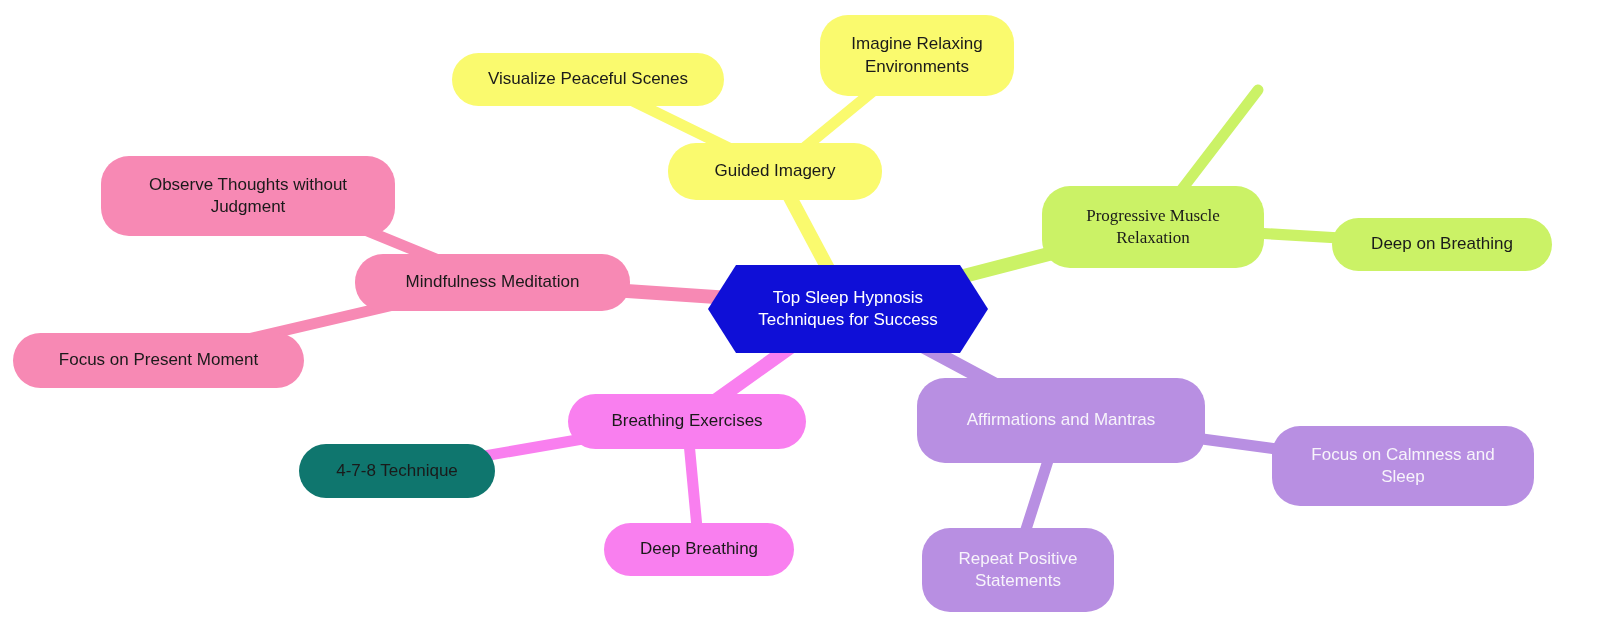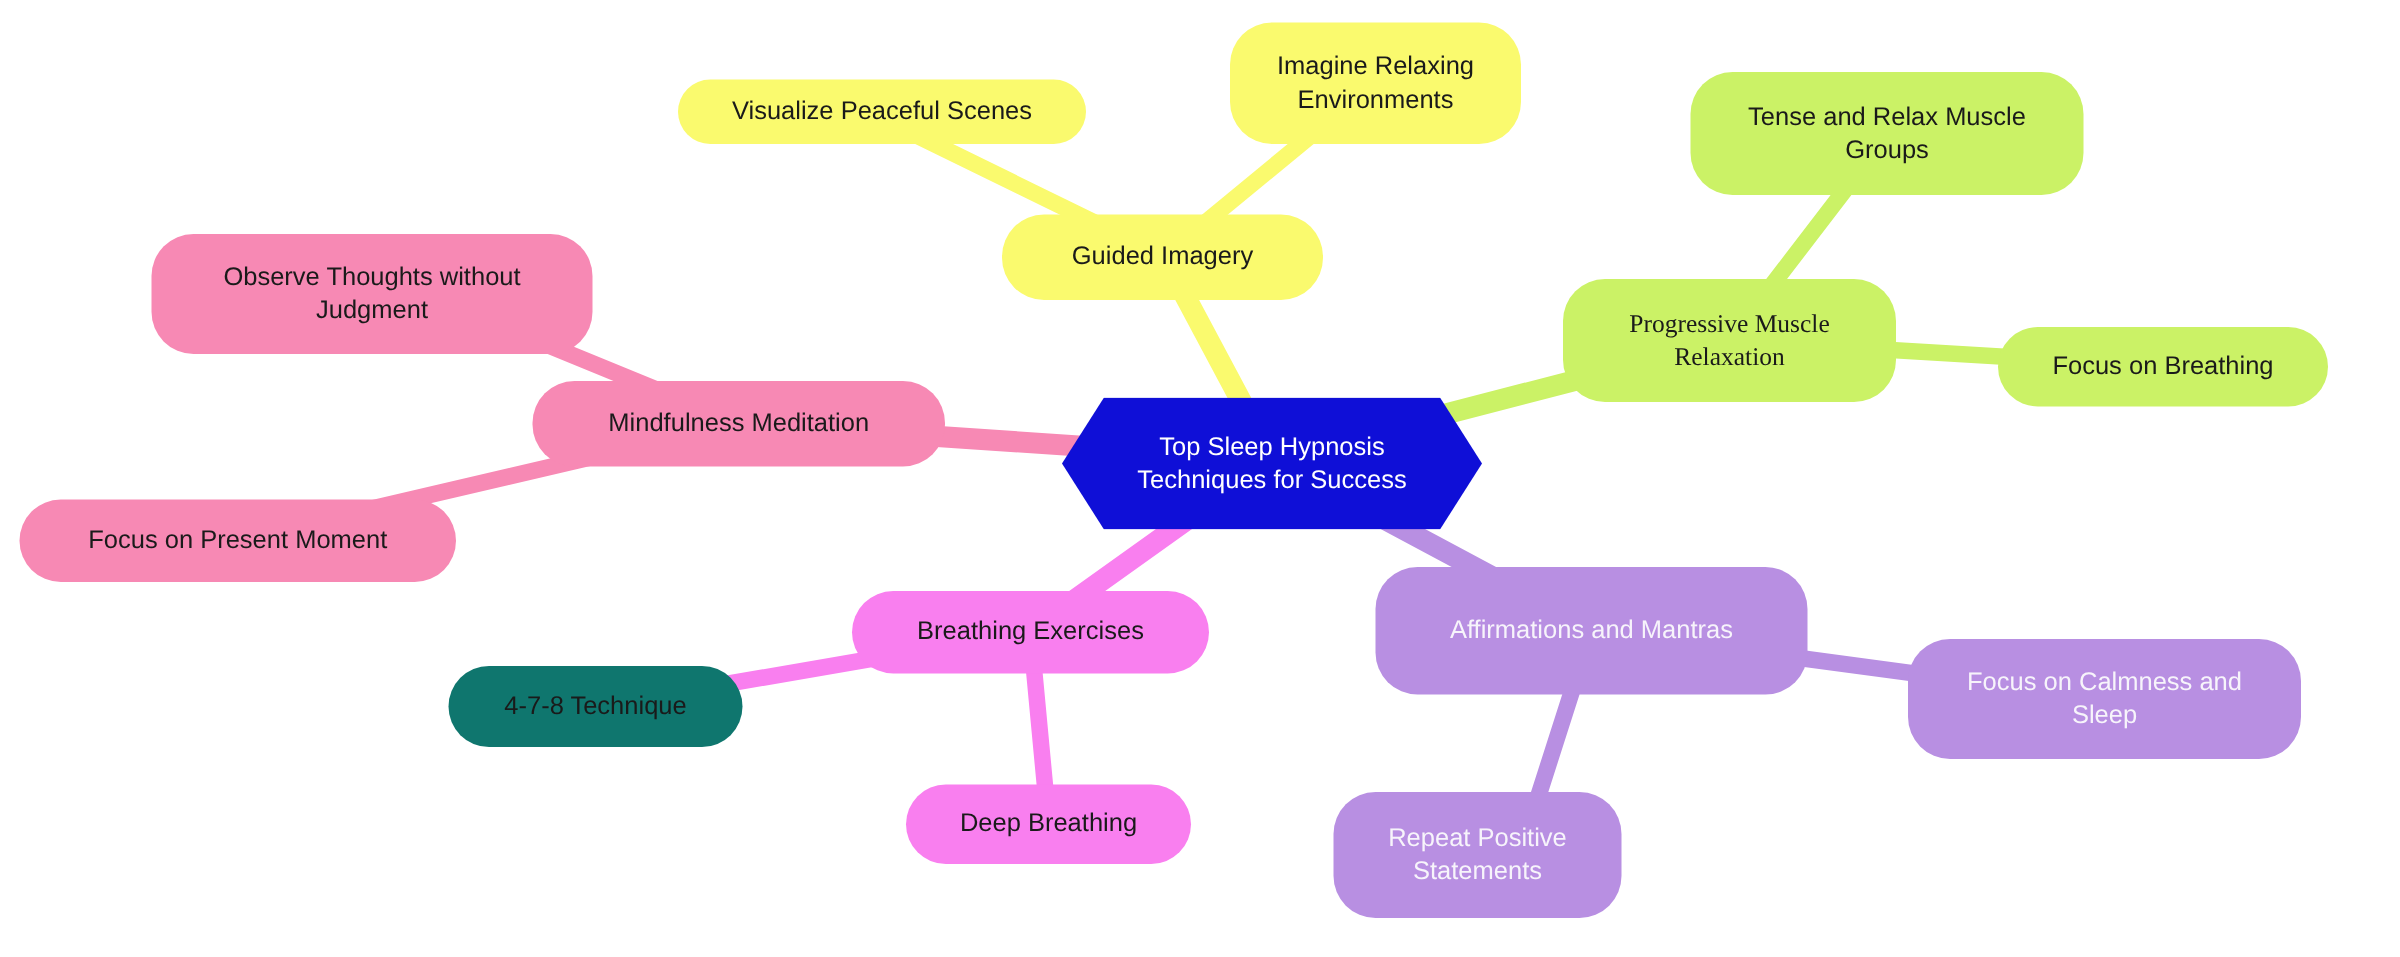--- a/index.html
+++ b/index.html
@@ -70,35 +70,32 @@
     <line class="e-child" x1="1061" y1="420" x2="1013" y2="570" style="stroke: rgb(184, 143, 226);"></line>
   </svg>
 
   <div class="node node-root" style="left: 708px; top: 265px; width: 280px; height: 88px; background: rgb(15, 15, 215); color: rgb(255, 255, 255);">
     <span>Top Sleep Hypnosis Techniques for Success</span>
   </div>
 
   <div class="node" style="left: 668px; top: 143px; width: 214px; height: 57px; background: rgb(250, 250, 110); color: rgb(26, 26, 26);">
     <span>Guided Imagery</span>
   </div>
-  <div class="node" style="left: 452px; top: 53px; width: 272px; height: 43px; background: rgb(250, 250, 110); color: rgb(26, 26, 26);">
+  <div class="node" style="left: 452px; top: 53px; width: 272px; height: 53px; background: rgb(250, 250, 110); color: rgb(26, 26, 26);">
     <span>Visualize Peaceful Scenes</span>
   </div>
   <div class="node" style="left: 820px; top: 15px; width: 194px; height: 81px; background: rgb(250, 250, 110); color: rgb(26, 26, 26);">
     <span>Imagine Relaxing Environments</span>
   </div>
 
   <div class="node" style="left: 1042px; top: 186px; width: 222px; height: 82px; background: rgb(203, 242, 102); color: rgb(26, 26, 26); font-family: Liberation Serif, serif;">
     <span>Progressive Muscle Relaxation</span>
   </div>
-  <div class="node" style="left: 1127px; top: 48px; width: 262px; height: 82px; background: rgb(203, 242, 102); color: rgb(26, 26, 26);">
-    <span>Tense and Relax Muscle Groups</span>
-  </div>
   <div class="node" style="left: 1332px; top: 218px; width: 220px; height: 53px; background: rgb(203, 242, 102); color: rgb(26, 26, 26);">
-    <span>Focus on Breathing</span>
+    <span>Deep on Breathing</span>
   </div>
 
   <div class="node" style="left: 355px; top: 254px; width: 275px; height: 57px; background: rgb(247, 137, 180); color: rgb(26, 26, 26);">
     <span>Mindfulness Meditation</span>
   </div>
   <div class="node" style="left: 101px; top: 143px; width: 294px; height: 80px; background: rgb(247, 137, 180); color: rgb(26, 26, 26); margin-top: 13px;">
     <span>Observe Thoughts without Judgment</span>
   </div>
   <div class="node" style="left: 13px; top: 333px; width: 291px; height: 55px; background: rgb(247, 137, 180); color: rgb(26, 26, 26);">
     <span>Focus on Present Moment</span>
@@ -113,17 +110,17 @@
   <div class="node" style="left: 604px; top: 523px; width: 190px; height: 53px; background: rgb(249, 127, 239); color: rgb(26, 26, 26);">
     <span>Deep Breathing</span>
   </div>
 
   <div class="node" style="left: 917px; top: 378px; width: 288px; height: 85px; background: rgb(184, 143, 226); color: rgb(247, 244, 251);">
     <span>Affirmations and Mantras</span>
   </div>
   <div class="node" style="left: 1272px; top: 426px; width: 262px; height: 80px; background: rgb(184, 143, 226); color: rgb(247, 244, 251);">
     <span>Focus on Calmness and Sleep</span>
   </div>
-  <div class="node" style="left: 889px; top: 528px; width: 192px; height: 84px; background: rgb(184, 143, 226); color: rgb(247, 244, 251);">
+  <div class="node" style="left: 922px; top: 528px; width: 192px; height: 84px; background: rgb(184, 143, 226); color: rgb(247, 244, 251);">
     <span>Repeat Positive Statements</span>
   </div>
 
 </div>
 
 </body></html>

